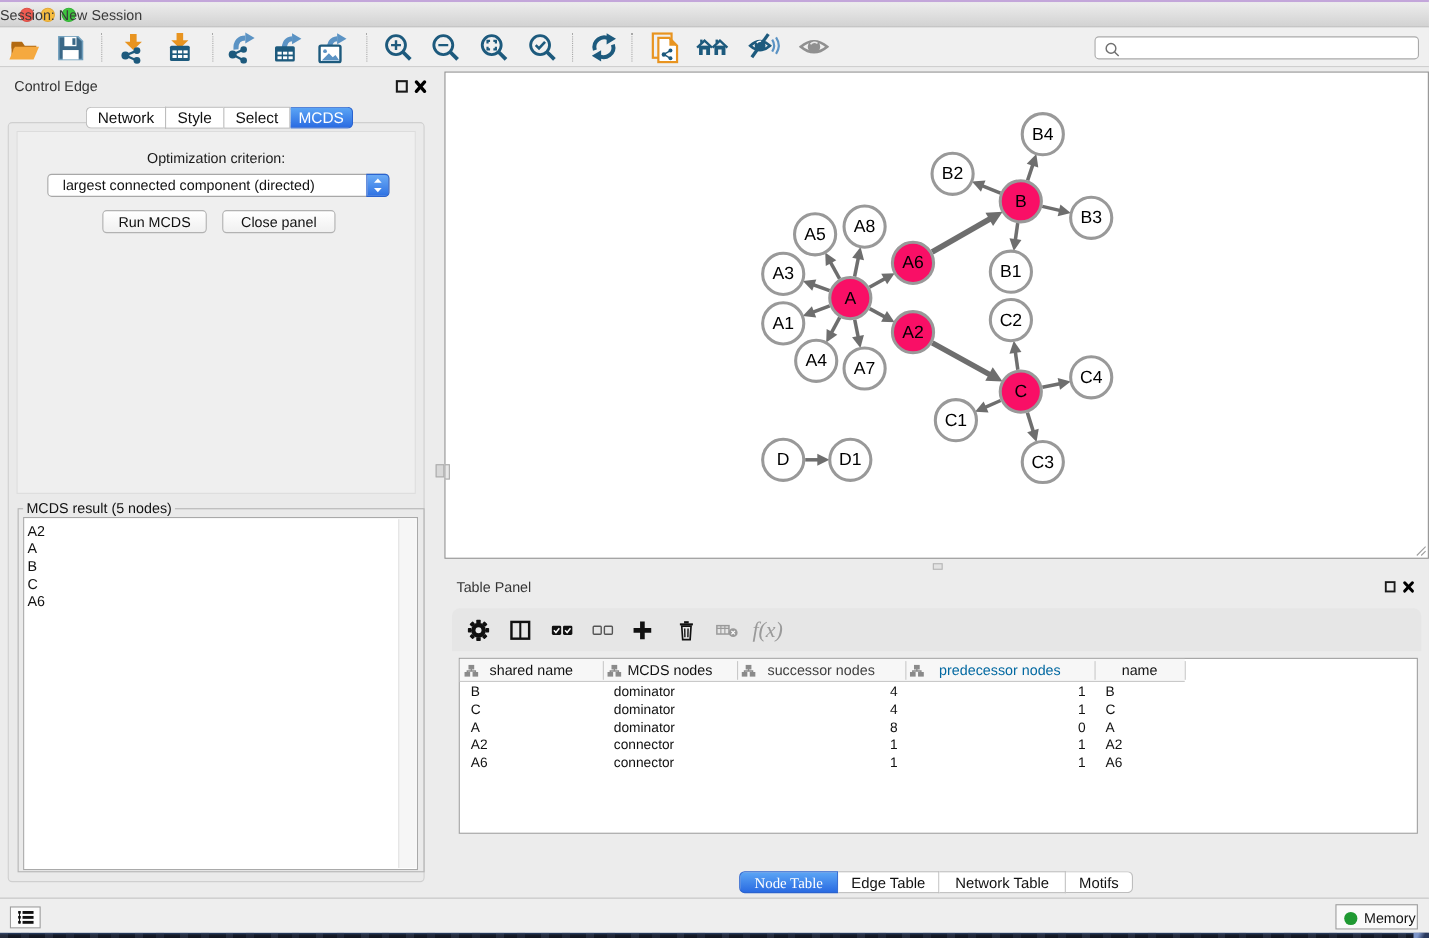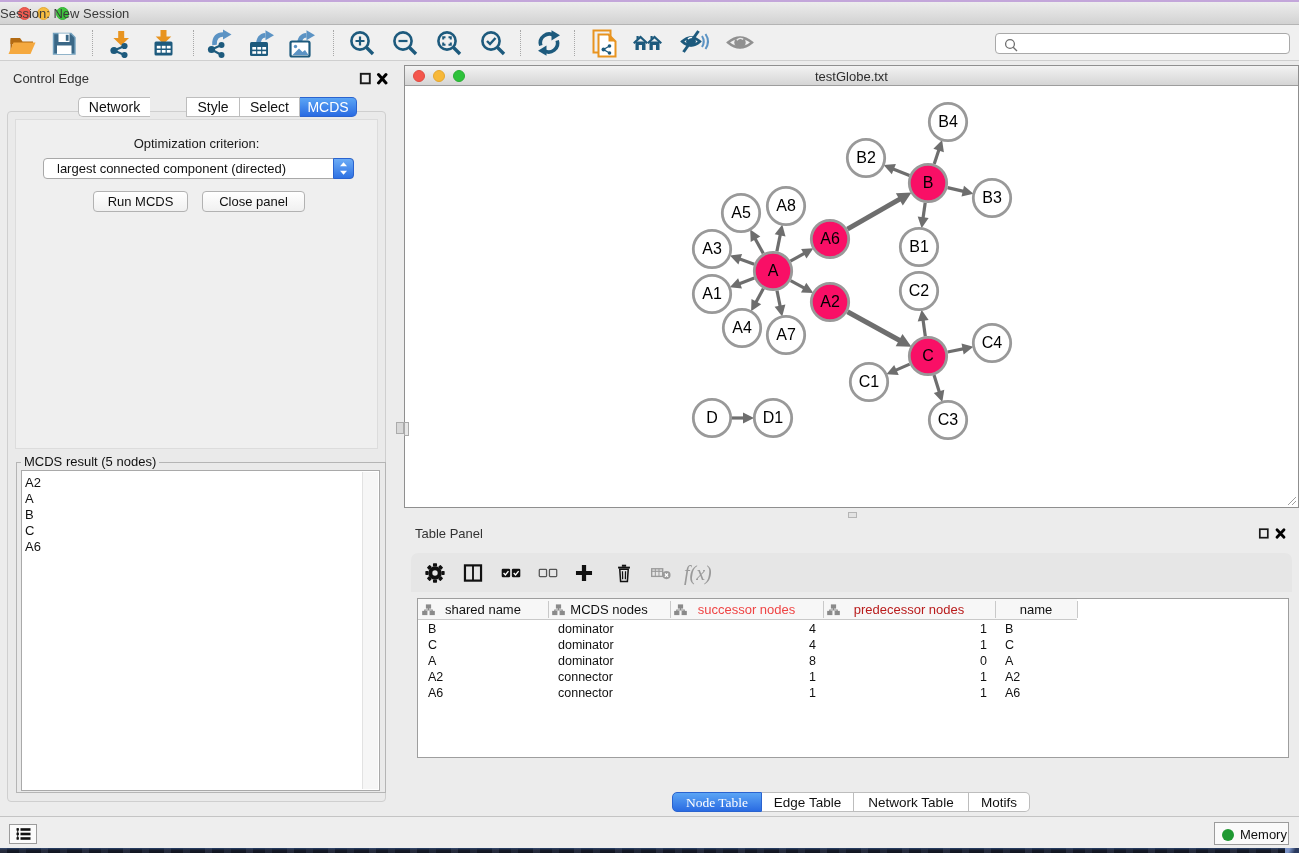--- a/index.html
+++ b/index.html
@@ -166,21 +166,21 @@
   <rect x="1.8" y="1.8" width="9" height="9.5" fill="none" stroke="#1a1a1a" stroke-width="1.9"></rect>
   <path d="M19.5 2.5 L27 11 M27 2.5 L19.5 11" stroke="#000" stroke-width="3" stroke-linecap="round"></path>
 </svg>
 
 <div class="abs" style="left:7px;top:111px;width:379px;height:691px;background:#eaeaea;border:1px solid #cfcfcf;border-radius:4px;"></div>
 
 <div class="abs" style="left:15px;top:119px;width:363px;height:330px;background:#efefef;border:1px solid #dcdcdc;"></div>
 
 <div class="abs" style="left:78px;top:97px;height:20px;display:flex;font-size:14px;">
   <div style="width:72px;background:#fff;border:1px solid #bdbdbd;border-right:none;border-radius:5px 0 0 5px;text-align:center;line-height:19px;color:#111;">Network</div>
-  <div style="width:53px;background:#fff;border:1px solid #bdbdbd;border-right:none;text-align:center;line-height:19px;color:#111;margin-left:36px;">Style</div>
+  <div style="width:53px;background:#fff;border:1px solid #bdbdbd;border-right:none;text-align:center;line-height:19px;color:#111;">Style</div>
   <div style="width:61px;background:#fff;border:1px solid #bdbdbd;text-align:center;line-height:19px;color:#111;">Select</div>
   <div style="width:57px;background:linear-gradient(#5ba5f5,#2a6be2);border:1px solid #2a63cf;border-left:none;border-radius:0 5px 5px 0;text-align:center;line-height:19px;color:#fff;">MCDS</div>
 </div>
 
 <div class="abs" style="left:15px;top:136px;width:363px;text-align:center;font-size:13px;color:#1a1a1a;">Optimization criterion:</div>
 
 <div class="abs" style="left:43px;top:158px;width:311px;height:21px;background:#fff;border:1px solid #a8a8a8;border-radius:4px;">
   <div class="abs" style="left:13px;top:2px;font-size:13px;color:#111;">largest connected component (directed)</div>
   <div class="abs" style="right:-1px;top:-1px;width:21px;height:21px;background:linear-gradient(#6cacf6,#2f72e3);border-radius:0 4px 4px 0;border:1px solid #2a63cf;">
     <svg width="19" height="19" viewBox="0 0 19 19">
@@ -196,26 +196,20 @@
 <div class="abs" style="left:16px;top:462px;width:370px;height:331px;border:1px solid #b5b5b5;"></div>
 <div class="abs" style="left:21px;top:454px;font-size:13px;color:#111;background:#eaeaea;padding:0 3px;z-index:5;">MCDS result (5 nodes)</div>
 <div class="abs" style="left:21px;top:470px;width:359px;height:321px;background:#fff;border:1px solid #a9a9a9;">
   <div style="position:absolute;right:1px;top:1px;width:16px;height:317px;background:#f6f6f6;border-left:1px solid #e2e2e2;"></div>
   <div style="padding:4px 0 0 3px;font-size:13px;line-height:16px;color:#111;">A2<br>A<br>B<br>C<br>A6</div>
 </div>
 
 <div class="abs" style="left:396px;top:422px;width:8px;height:12px;background:#d8d8d8;border:1px solid #ababab;"></div>
 
 <div class="abs" style="left:404px;top:65px;width:895px;height:443px;border:1px solid #8f8f8f;background:#fff;">
-  <div style="position:absolute;left:0;top:0;right:0;height:20px;background:linear-gradient(#f3f3f3,#d5d5d5);border-bottom:1px solid #9d9d9d;">
-    <div class="tl" style="left:8px;top:4px;background:#f4564c;border:0.5px solid #e04b42;"></div>
-    <div class="tl" style="left:28px;top:4px;background:#f7b838;border:0.5px solid #e5a72e;"></div>
-    <div class="tl" style="left:48px;top:4px;background:#2ec23b;border:0.5px solid #29ae35;"></div>
-    <div style="position:absolute;left:0;right:0;top:3px;text-align:center;font-size:13px;color:#2e2e2e;">testGlobe.txt</div>
-  </div>
   <svg style="position:absolute;left:1px;top:21px;" width="893" height="421" viewBox="0 0 893 421">
 <g stroke="#6e6e6e" fill="none">
 <line x1="357.3" y1="166.5" x2="346.8" y2="147.5" stroke-width="3.2"></line>
 <line x1="370.9" y1="164.4" x2="375.2" y2="143.0" stroke-width="3.2"></line>
 <line x1="348.2" y1="177.2" x2="329.0" y2="170.3" stroke-width="3.2"></line>
 <line x1="348.3" y1="191.1" x2="328.9" y2="198.4" stroke-width="3.2"></line>
 <line x1="357.4" y1="201.6" x2="347.7" y2="219.5" stroke-width="3.2"></line>
 <line x1="371.0" y1="203.6" x2="375.1" y2="224.0" stroke-width="3.2"></line>
 <line x1="384.4" y1="174.2" x2="402.6" y2="164.0" stroke-width="3.2"></line>
 <line x1="384.6" y1="193.6" x2="402.5" y2="203.3" stroke-width="3.2"></line>
@@ -391,33 +385,33 @@
 <div style="position:absolute;left:256px;top:5px;">
       <svg width="13" height="12" viewBox="0 0 13 12">
         <g fill="none" stroke="#8a8a8a" stroke-width="1.2">
           <rect x="4.5" y="1" width="4" height="3" fill="#8a8a8a"></rect>
           <rect x="0.8" y="7.5" width="4" height="3" fill="#8a8a8a"></rect>
           <rect x="8.2" y="7.5" width="4" height="3" fill="#8a8a8a"></rect>
           <path d="M6.5 4 v2 M2.8 7.5 v-1.5 h7.4 v1.5"></path>
         </g>
       </svg>
     </div>
-<div style="position:absolute;left:252px;top:3px;width:153px;text-align:center;font-size:13px;color:#ef4444;">successor nodes</div>
+<div style="position:absolute;left:252px;top:3px;width:153px;text-align:center;font-size:13px;color:#404040;">successor nodes</div>
 <div style="position:absolute;left:405px;top:2px;height:17px;border-left:1px solid #c9c9c9;"></div>
 <div style="position:absolute;left:409px;top:5px;">
       <svg width="13" height="12" viewBox="0 0 13 12">
         <g fill="none" stroke="#8a8a8a" stroke-width="1.2">
           <rect x="4.5" y="1" width="4" height="3" fill="#8a8a8a"></rect>
           <rect x="0.8" y="7.5" width="4" height="3" fill="#8a8a8a"></rect>
           <rect x="8.2" y="7.5" width="4" height="3" fill="#8a8a8a"></rect>
           <path d="M6.5 4 v2 M2.8 7.5 v-1.5 h7.4 v1.5"></path>
         </g>
       </svg>
     </div>
-<div style="position:absolute;left:405px;top:3px;width:172px;text-align:center;font-size:13px;color:#b91c1c;">predecessor nodes</div>
+<div style="position:absolute;left:405px;top:3px;width:172px;text-align:center;font-size:13px;color:#0369a1;">predecessor nodes</div>
 <div style="position:absolute;left:577px;top:2px;height:17px;border-left:1px solid #c9c9c9;"></div>
 <div style="position:absolute;left:577px;top:3px;width:82px;text-align:center;font-size:13px;color:#111;">name</div>
 <div style="position:absolute;left:659px;top:2px;height:17px;border-left:1px solid #c9c9c9;"></div>
   <div style="position:absolute;left:0;top:23px;width:860px;height:16px;font-size:12.5px;color:#111;">
 <span style="position:absolute;left:10px;">B</span>
 <span style="position:absolute;left:140px;">dominator</span>
 <span style="position:absolute;left:252px;width:146px;text-align:right;">4</span>
 <span style="position:absolute;left:405px;width:164px;text-align:right;">1</span>
 <span style="position:absolute;left:587px;">B</span>
     </div>

